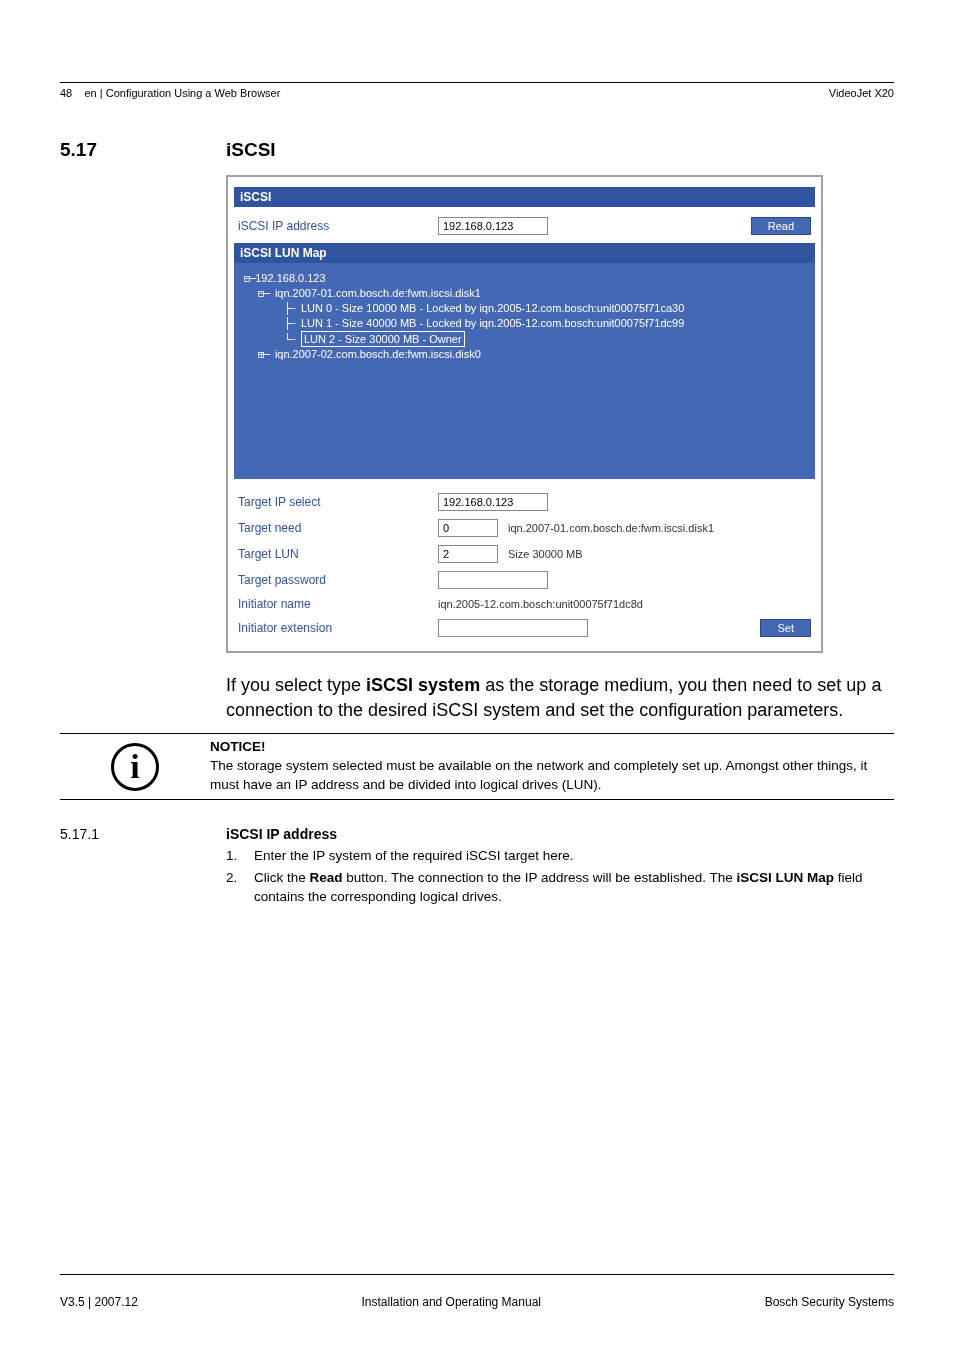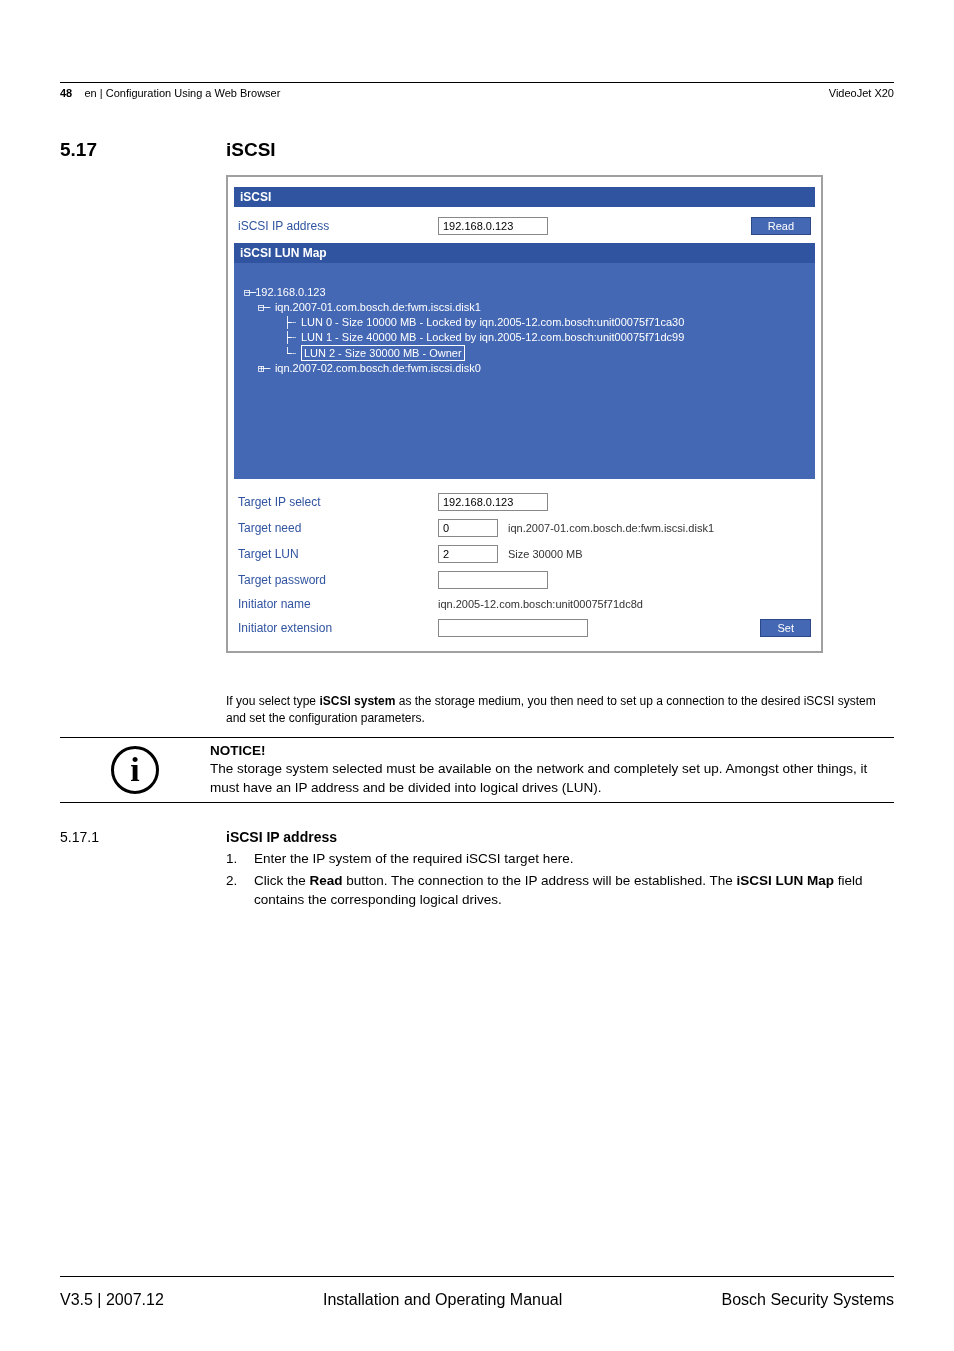--- a/index.html
+++ b/index.html
@@ -16,21 +16,21 @@
   }
   .header-row {
     display: flex;
     justify-content: space-between;
     font-size: 11px;
     border-top: 1.5px solid #000;
     padding-top: 4px;
     margin-bottom: 40px;
   }
   .header-left { }
-  .header-left b { font-weight: bold; }
+  .header-left b { font-weight: normal; }
   .header-right { }
   .main-grid {
     display: grid;
     grid-template-columns: 150px 1fr;
     column-gap: 16px;
   }
   .sec-num {
     font-size: 19px;
     font-weight: bold;
   }
@@ -87,38 +87,38 @@
     font-weight: bold;
     font-size: 12px;
     padding: 3px 6px;
     margin: 0 -4px 0 -4px;
   }
   .tree-area {
     background: #4568b4;
     color: #fff;
     font-size: 11px;
     line-height: 14px;
-    padding: 22px 10px 10px 10px;
+    padding: 8px 10px 10px 10px;
     margin: 0 -4px 14px -4px;
     height: 216px;
     white-space: nowrap;
   }
   .tree-line { padding: 0; }
   .tree-glyph { font-family: monospace; letter-spacing: -1px; }
   .tree-box {
     border: 1px solid #ffffff;
     padding: 0 2px;
     display: inline-block;
   }
   .ss-after { color: #333; font-size: 11px; margin-left: 10px; }
   .body-para {
     grid-column: 2;
-    font-size: 12px;
+    font-size: 18px;
     line-height: 1.4;
-    margin-top: 40px;
+    margin-top: 20px;
     margin-bottom: 6px;
   }
   .notice-divider {
     grid-column: 1 / span 2;
     border-top: 1.5px solid #000;
     margin-top: 4px;
   }
   .notice-row {
     grid-column: 1 / span 2;
     display: grid;
@@ -151,24 +151,24 @@
   .subsec-title { font-size: 14px; font-weight: bold; margin-bottom: 4px; }
   .numlist { grid-column: 2; font-size: 13.5px; line-height: 1.45; }
   .numlist .li { display: flex; margin-bottom: 2px; }
   .numlist .num { width: 28px; flex-shrink: 0; }
   .footer {
     position: absolute;
     bottom: 42px;
     left: 60px;
     right: 60px;
     border-top: 1.5px solid #000;
-    padding-top: 14px;
+    padding-top: 20px;
     display: flex;
     justify-content: space-between;
-    font-size: 16px;
+    font-size: 12px;
   }
 </style>
 </head>
 <body>
 
 <div class="page">
 
   <div class="header-row">
     <div class="header-left">
       <b>48</b>

